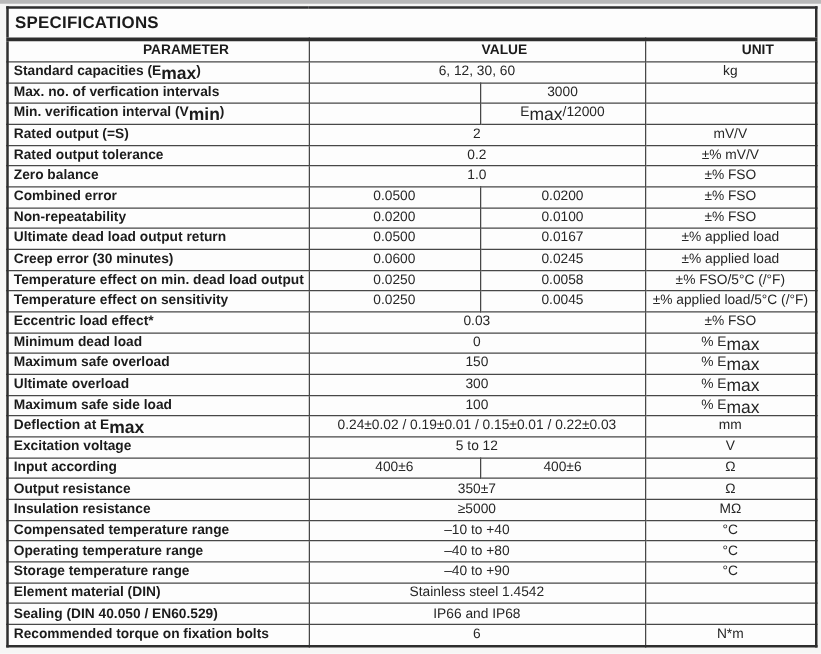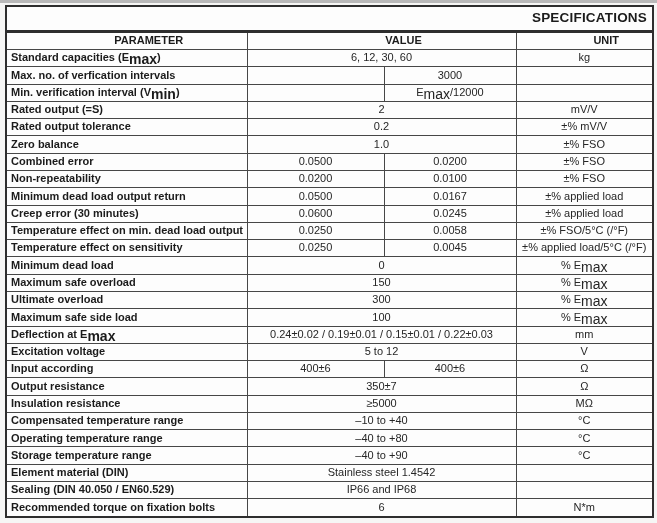--- a/index.html
+++ b/index.html
@@ -27,21 +27,21 @@
     font-size:11px;
     line-height:1.05;
     padding:1px 4px;
     overflow:hidden;
     white-space:nowrap;
   }
   table.spec{border:2px solid #2e2e2e;}
   tr.title-row td{
     font-size:13.5px;
     font-weight:bold;
-    text-align:right;
+    text-align:left;
     padding:3px 5px;
     height:17px;
     border-bottom:3px solid #2e2e2e;
     letter-spacing:.2px;
   }
   tr.header-row th{
     font-weight:bold;
     text-align:center;
     height:14px;
     font-size:11px;
@@ -119,21 +119,21 @@
         <td class="val">0.0200</td>
         <td class="unit">±% FSO</td>
       </tr>
       <tr>
         <td class="param">Non-repeatability</td>
         <td class="val">0.0200</td>
         <td class="val">0.0100</td>
         <td class="unit">±% FSO</td>
       </tr>
       <tr>
-        <td class="param">Minimum dead load output return</td>
+        <td class="param">Ultimate dead load output return</td>
         <td class="val">0.0500</td>
         <td class="val">0.0167</td>
         <td class="unit">±% applied load</td>
       </tr>
       <tr>
         <td class="param">Creep error (30 minutes)</td>
         <td class="val">0.0600</td>
         <td class="val">0.0245</td>
         <td class="unit">±% applied load</td>
       </tr>
@@ -143,20 +143,25 @@
         <td class="val">0.0058</td>
         <td class="unit">±% FSO/5°C (/°F)</td>
       </tr>
       <tr>
         <td class="param">Temperature effect on sensitivity</td>
         <td class="val">0.0250</td>
         <td class="val">0.0045</td>
         <td class="unit">±% applied load/5°C (/°F)</td>
       </tr>
       <tr>
+        <td class="param">Eccentric load effect*</td>
+        <td class="val" colspan="2">0.03</td>
+        <td class="unit">±% FSO</td>
+      </tr>
+      <tr>
         <td class="param">Minimum dead load</td>
         <td class="val" colspan="2">0</td>
         <td class="unit">% E<sub>max</sub></td>
       </tr>
       <tr>
         <td class="param">Maximum safe overload</td>
         <td class="val" colspan="2">150</td>
         <td class="unit">% E<sub>max</sub></td>
       </tr>
       <tr>

